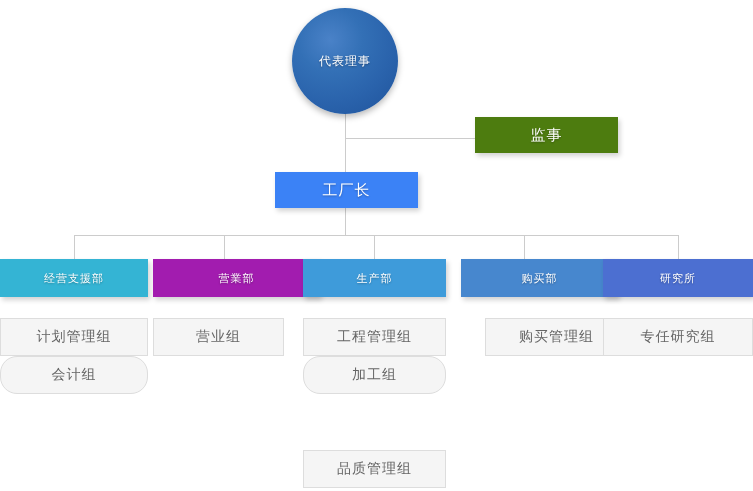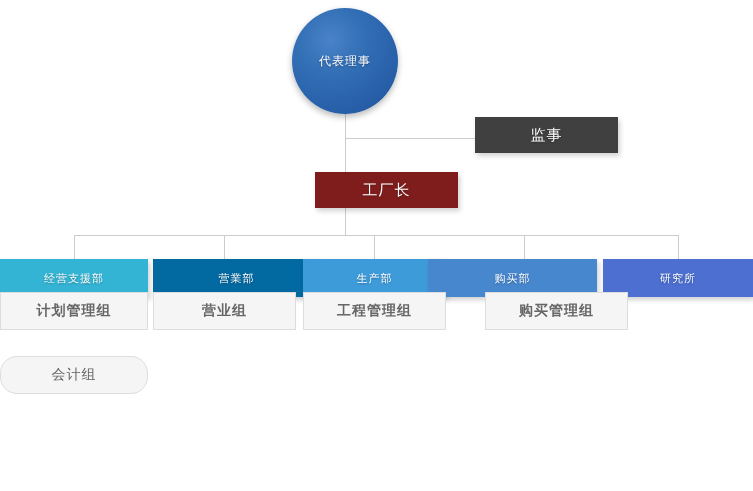--- a/index.html
+++ b/index.html
@@ -55,54 +55,54 @@
     display: flex;
     align-items: center;
     justify-content: center;
     color: #ffffff;
     font-size: 15px;
     letter-spacing: 1px;
     text-shadow: 0 1px 2px rgba(0,0,0,0.3);
     box-shadow: 2px 3px 5px rgba(0,0,0,0.18);
   }
 
-  .box-supervisor { left: 475px; top: 117px; width: 143px; height: 36px; background: #404040; justify-content: center; }
-  .box-factory    { left: 275px; top: 172px; width: 143px; height: 36px; background: #7f1d1d; margin-left: 40px; }
+  .box-supervisor { left: 475px; top: 117px; width: 143px; height: 36px; background: #4d7c0f; justify-content: center; }
+  .box-factory    { left: 275px; top: 172px; width: 143px; height: 36px; background: #3b82f6; }
 
   .dept {
     top: 259px;
     height: 38px;
     font-size: 11px;
   }
   .dept-0 { left: 0px;   width: 148px; background: #34b4d4; }
-  .dept-1 { left: 153px; width: 167px; background: #0369a1; }
+  .dept-1 { left: 153px; width: 167px; background: #a21caf; }
   .dept-2 { left: 303px; width: 143px; background: #3e9bda; }
-  .dept-3 { left: 428px; width: 169px; background: #4787ce; }
+  .dept-3 { left: 461px; width: 157px; background: #4787ce; }
   .dept-4 { left: 603px; width: 150px; background: #4c6fd1; justify-content: center; }
 
   
   .sub {
     position: absolute;
     height: 38px;
     background: #f5f5f5;
     border: 1px solid #dddddd;
     display: flex;
     align-items: center;
     justify-content: center;
     color: #666666;
     font-size: 14px;
     letter-spacing: 1px;
   }
   .col-0 { left: 0px;   width: 148px; }
-  .col-1 { left: 153px; width: 143px; }
+  .col-1 { left: 153px; width: 131px; }
   .col-2 { left: 303px; width: 143px; }
   .col-3 { left: 453px; width: 143px; margin-left: 32px; }
   .col-4 { left: 603px; width: 150px; }
 
-  .row-0 { top: 292px; font-weight: bold; }
+  .row-0 { top: 318px; }
   .row-1 { top: 356px; border-radius: 17px; }
   .row-2 { top: 403px; }
   .row-3 { top: 450px; }
 </style>
 </head>
 <body>
 
 <div id="org-chart">
 
   <div class="line v" style="left:345px; top:113px; height:26px;"></div>
@@ -156,19 +156,28 @@
     <span>会计组</span>
   </div>
 
   <div class="sub col-1 row-0">
     <span>营业组</span>
   </div>
 
   <div class="sub col-2 row-0">
     <span>工程管理组</span>
   </div>
+  <div class="sub col-2 row-1">
+    <span>加工组</span>
+  </div>
+  <div class="sub col-2 row-3">
+    <span>品质管理组</span>
+  </div>
 
   <div class="sub col-3 row-0">
     <span>购买管理组</span>
   </div>
 
+  <div class="sub col-4 row-0">
+    <span>专任研究组</span>
+  </div>
 
 </div>
 
 </body></html>

